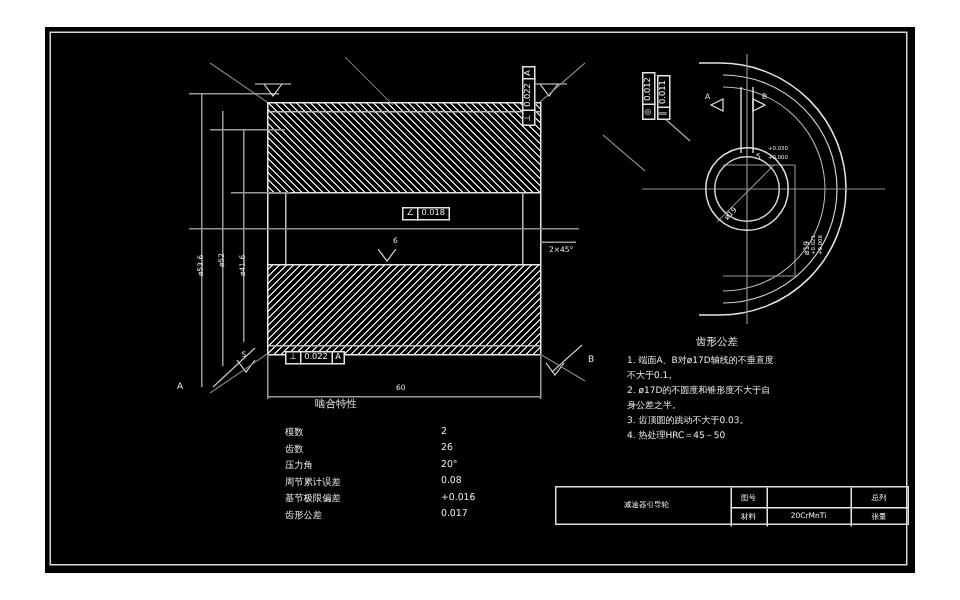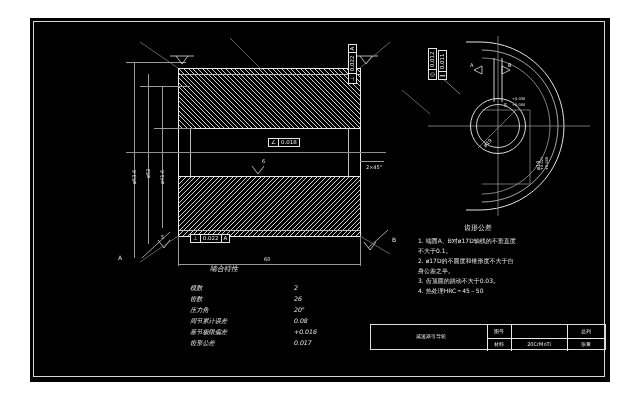--- a/index.html
+++ b/index.html
@@ -26,21 +26,21 @@
   .hatchb{position:absolute;
      background-image:repeating-linear-gradient(-45deg,
         rgba(0,0,0,0) 0px,rgba(0,0,0,0) 2.6px,
         #cfcfcf 2.6px,#cfcfcf 3.3px);}
   .fcf{position:absolute;border:1px solid #e4e4e4;box-sizing:border-box;
         display:flex;align-items:center;height:9px;background:#000;}
   .fcf > span{display:inline-block;padding:0 2px;color:#f0f0f0;font-size:5.5px;
         border-right:1px solid #e4e4e4;line-height:9px;}
   .fcf > span:last-child{border-right:none;}
   .tbl{position:absolute;color:#eaeaea;font-size:6.2px;}
-  .tbl .r{position:absolute;white-space:nowrap;font-style:italic;}
+  .tbl .r{position:absolute;white-space:nowrap;}
   .title-blk{position:absolute;border:1px solid #dcdcdc;box-sizing:border-box;}
   .tb-cell{position:absolute;color:#f0f0f0;font-size:5px;text-align:center;
         white-space:nowrap;overflow:hidden;}
   .circ{position:absolute;border:1px solid #e0e0e0;border-radius:50%;box-sizing:border-box;}
   svg{position:absolute;left:0;top:0;overflow:visible;}
 </style>
 </head>
 <body>
 
 <div id="sheet">

